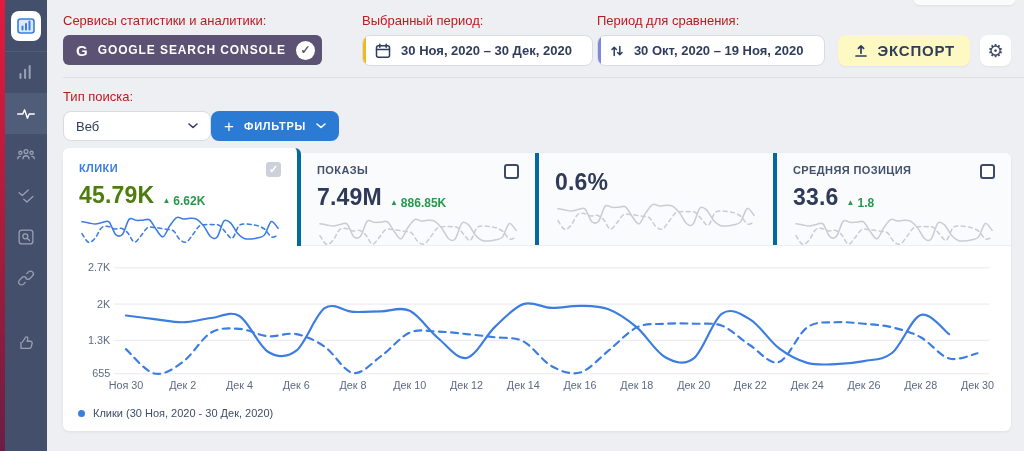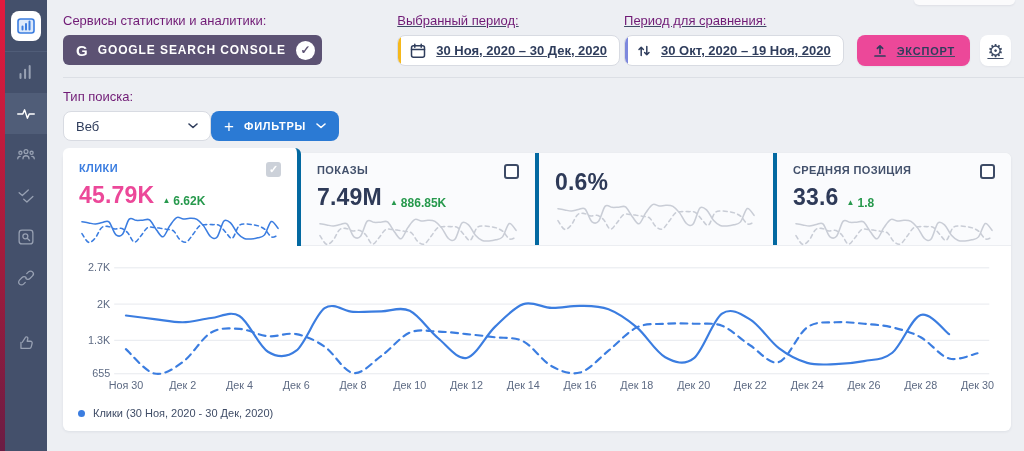--- a/index.html
+++ b/index.html
@@ -19,41 +19,41 @@
              display:flex; align-items:center; justify-content:center; cursor:pointer; }
   .nav-item{ width:100%; height:41px; display:flex; align-items:center; justify-content:center; cursor:pointer; }
   .nav-item svg{ stroke:#98a1b3; fill:none; stroke-width:1.4; stroke-linecap:round; stroke-linejoin:round; }
   .nav-item.active{ background:#505d78; }
   .nav-item.active svg{ stroke:#fff; stroke-width:1.6; }
   .nav-item.gap-above{ margin-top:24px; }
   
   .main{ flex:1; display:flex; flex-direction:column; padding-left:16px; }
   .topbar{ display:flex; justify-content:space-between; align-items:flex-start;
            padding-top:13px; padding-right:13px; }
-  .field-label{ font-size:13px; color:#701a75; margin-bottom:7px; display:block; }
+  .field-label{ font-size:13px; color:#b91c1c; margin-bottom:7px; display:block; }
   .gsc-btn{ height:30px; background:#5c5273; border:none; border-radius:6px; color:#fff;
             display:inline-flex; align-items:center; gap:10px; padding:0 7px 0 13px; cursor:pointer; }
   .g-logo{ font-size:15px; font-weight:bold; line-height:1; }
   .gsc-text{ font-size:12px; font-weight:bold; letter-spacing:.9px; }
   .check-circle{ width:19px; height:19px; border-radius:50%; background:#fff; color:#5c5273;
                  display:flex; align-items:center; justify-content:center; font-size:12px; font-weight:bold; }
-  .right-controls{ display:flex; align-items:flex-end;text-decoration:underline; }
+  .right-controls{ display:flex; align-items:flex-end; }
   .period-group{ display:flex; flex-direction:column; }
   .date-input{ height:31px; background:#fff; border:1px solid #d8dbe2; border-radius:8px;
-               display:flex; align-items:center; gap:9px; padding:0 12px 0 11px;
+               display:flex; align-items:center; gap:9px; padding:0 20px 0 11px;
                position:relative; overflow:hidden; cursor:pointer; }
   .date-input::before{ content:""; position:absolute; left:0; top:0; bottom:0; width:3px; }
   .date-input.accent-yellow::before{ background:#f5b81c; }
   .date-input.accent-indigo::before{ background:#7d88dd; }
   .date-input svg{ stroke:#2f3d5c; fill:none; stroke-width:1.5; stroke-linecap:round; }
   .date-text{ font-size:13px; font-weight:bold; color:#2f3d5c; white-space:nowrap; }
   .gap4{ width:4px; } .gap13{ width:13px; } .gap10{ width:10px; }
-  .export-btn{ margin-top:22px; height:31px; background:#ec4899; border:none; border-radius:8px;
+  .export-btn{ margin-top:22px; height:31px; background:#fef9c3; border:none; border-radius:8px;
                display:flex; align-items:center; gap:9px; padding:0 15px; cursor:pointer;
-               font-size:11px; font-weight:bold; color:#2f3d5c; letter-spacing:.8px;
+               font-size:15px; font-weight:bold; color:#2f3d5c; letter-spacing:.8px;
                box-shadow:0 1px 2px rgba(44,56,82,.06); }
   .export-btn svg{ stroke:#2f3d5c; fill:none; stroke-width:1.7; stroke-linecap:round; stroke-linejoin:round; }
   .gear-btn{ margin-top:22px; width:31px; height:31px; background:#fff; border:none; border-radius:8px;
              display:flex; align-items:center; justify-content:center; color:#3c4a64; font-size:18px;
              cursor:pointer; box-shadow:0 1px 2px rgba(44,56,82,.06); }
   .topbar-sep{ border:none; border-top:1px solid #dcdfe5; margin-top:11px; }
   
   .filter-row{ margin-top:11px; }
   .filter-controls{ display:flex; margin-top:7px; }
   .select{ width:148px; height:30px; background:#fff; border:1px solid #d8dbe2; border-radius:8px;
@@ -73,21 +73,21 @@
   .card.selected{ background:#fff; margin-top:-5px; height:98px; margin-bottom:-1px;
                   border-radius:6px 6px 0 0; padding-top:14px; z-index:2; }
   .card-head{ display:flex; justify-content:space-between; align-items:flex-start; }
   .card-label{ font-size:11px; font-weight:bold; letter-spacing:.4px; color:#42506b; }
   .card.selected .card-label{ color:#3b7de0; }
   .checkbox{ width:15px; height:15px; border:2px solid #3d4b66; border-radius:3px; background:#fff;
              display:flex; align-items:center; justify-content:center; cursor:pointer; }
   .checkbox.checked{ border-color:#ccd1d9; background:#ccd1d9; color:#fff; font-size:11px; font-weight:bold; }
   .card-value-row{ display:flex; align-items:baseline; gap:8px; margin-top:5px; }
   .card-value{ font-size:23px; font-weight:bold; color:#2e3a58; letter-spacing:.2px; }
-  .card.selected .card-value{ color:#ec4899; }
+  .card.selected .card-value{ color:#4d7c0f; }
   .delta{ font-size:12px; font-weight:bold; color:#27994d; display:inline-flex; align-items:center; gap:3px; }
   .delta .arrow{ font-size:8px; line-height:1; }
   .spark{ width:100%; height:38px; display:block; margin-top:1px; }
   
   .chart-wrap{ padding:12px 8px 0 8px; }
   .main-chart{ width:100%; display:block; }
   .main-chart text{ font-family:"Liberation Sans", sans-serif; font-size:11px; fill:#5d6a83; }
   .legend{ display:flex; gap:26px; align-items:center; padding:2px 0 12px 15px; }
   .legend-item{ display:flex; align-items:center; gap:8px; font-size:11px; color:#3f4c66; cursor:pointer; }
   .dot-solid{ width:7px; height:7px; border-radius:50%; background:#3b7de0; flex-shrink:0; }

